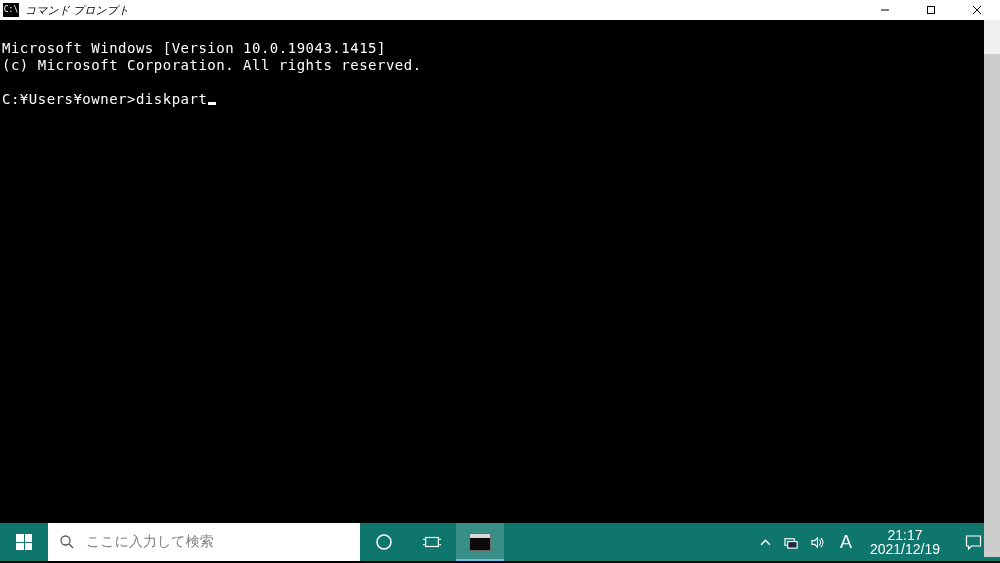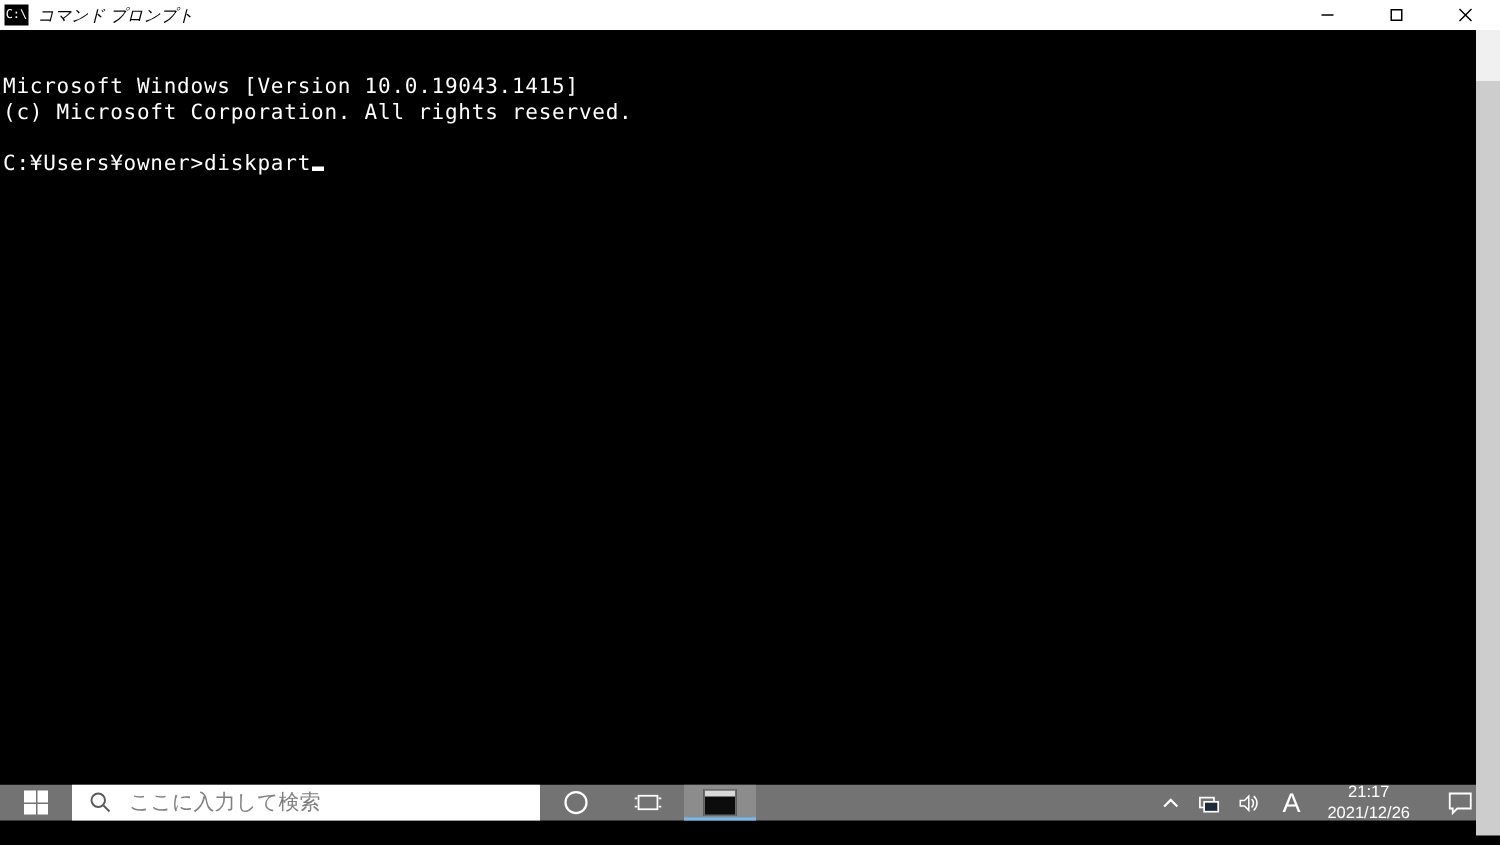--- a/index.html
+++ b/index.html
@@ -34,21 +34,21 @@
   
   .terminal-area {
     position: relative;
     height: 503px; 
     background: #000;
     color: #fff;
     font-family: "MS Gothic","Consolas", monospace;
     font-size: 14px;
     line-height: 17px;
     letter-spacing: 0.5px;
-    padding: 13px 2px;
+    padding: 3px 2px;
     white-space: pre;
   }
   .terminal-scrollbar {
     position: absolute;
     right: 0; top: 0;
     width: 16px; height: 100%;
     background: #f0f0f0;
   }
   .terminal-scrollbar .thumb {
     width: 100%;
@@ -60,22 +60,22 @@
     width: 8px; height: 3px;
     background: #fff;
     vertical-align: baseline;
     margin-left: 1px;
     position: relative;
     top: 1px;
   }
 
   
   .taskbar {
-    height: 24px;
-    background: #737373;
+    height: 38px;
+    background: #0f766e;
     display: flex;
     align-items: stretch;
     color: #fff;
     font-size: 13px;
   }
   .start-btn {
     width: 48px;
     display: flex; align-items: center; justify-content: center;
   }
   .win-logo {
@@ -149,21 +149,21 @@
     width: 28px;
     font-size: 18px;
     font-family: "Meiryo", sans-serif;
     display: flex; align-items: center; justify-content: center;
   }
 
   .clock {
     padding: 0 8px;
     display: flex; flex-direction: column;
     align-items: center; justify-content: center;
-    font-size: 11px;
+    font-size: 14px;
     line-height: 14px;
   }
 
   .notif {
     width: 46px;
     display: flex; align-items: center; justify-content: center;
   }
   .notif svg { width: 17px; height: 17px; }
 
   pre { font-family: inherit; }
@@ -262,21 +262,21 @@
     <div class="tray-icon">
       <svg viewBox="0 0 16 16">
         <polygon points="2,6 5,6 8,3 8,13 5,10 2,10" fill="none" stroke="#fff" stroke-width="1.1"></polygon>
         <path d="M10 5 A4 4 0 0 1 10 11" fill="none" stroke="#fff" stroke-width="1.1"></path>
         <path d="M11.5 3 A6.5 6.5 0 0 1 11.5 13" fill="none" stroke="#fff" stroke-width="1.1"></path>
       </svg>
     </div>
     <div class="ime">A</div>
     <div class="clock">
       <div>21:17</div>
-      <div>2021/12/26</div>
+      <div>2021/12/19</div>
     </div>
     <div class="notif">
       <svg viewBox="0 0 17 17">
         <path d="M1.5 2 h14 v10 h-9 l-3 3 v-3 h-2 z" fill="none" stroke="#fff" stroke-width="1.2"></path>
       </svg>
     </div>
   </div>
 </div>
 
 </body></html>

